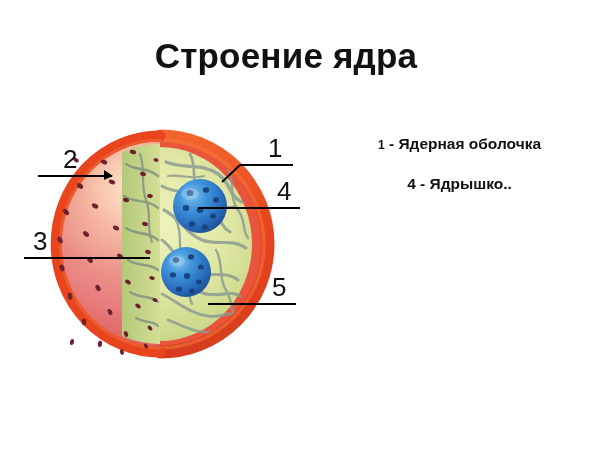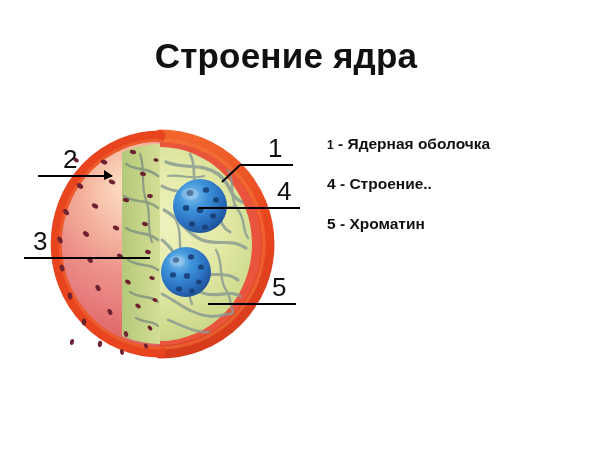--- a/index.html
+++ b/index.html
@@ -58,20 +58,21 @@
     top: 136px;
     width: 265px;
   }
   .legend-item {
     font-size: 15.5px;
     font-weight: bold;
     color: #111111;
     line-height: 1;
     margin-bottom: 24.5px;
     white-space: nowrap;
+    text-align: center;
   }
   .legend-item .num {
     font-weight: bold;
   }
   .legend-item.small-num .num {
     font-size: 12px;
   }
 </style>
 </head>
 <body>
@@ -291,23 +292,18 @@
       <span class="num">1</span>
       <span>-</span>
       <span>Ядерная оболочка</span>
     </div>
 
 
 
     <div class="legend-item">
       <span class="num">4</span>
       <span>-</span>
-      <span>Строение..</span>
+      <span>Ядрышко..</span>
     </div>
 
-    <div class="legend-item">
-      <span class="num">5</span>
-      <span>-</span>
-      <span>Хроматин</span>
-    </div>
 
   </div>
 </div>
 
 </body></html>

